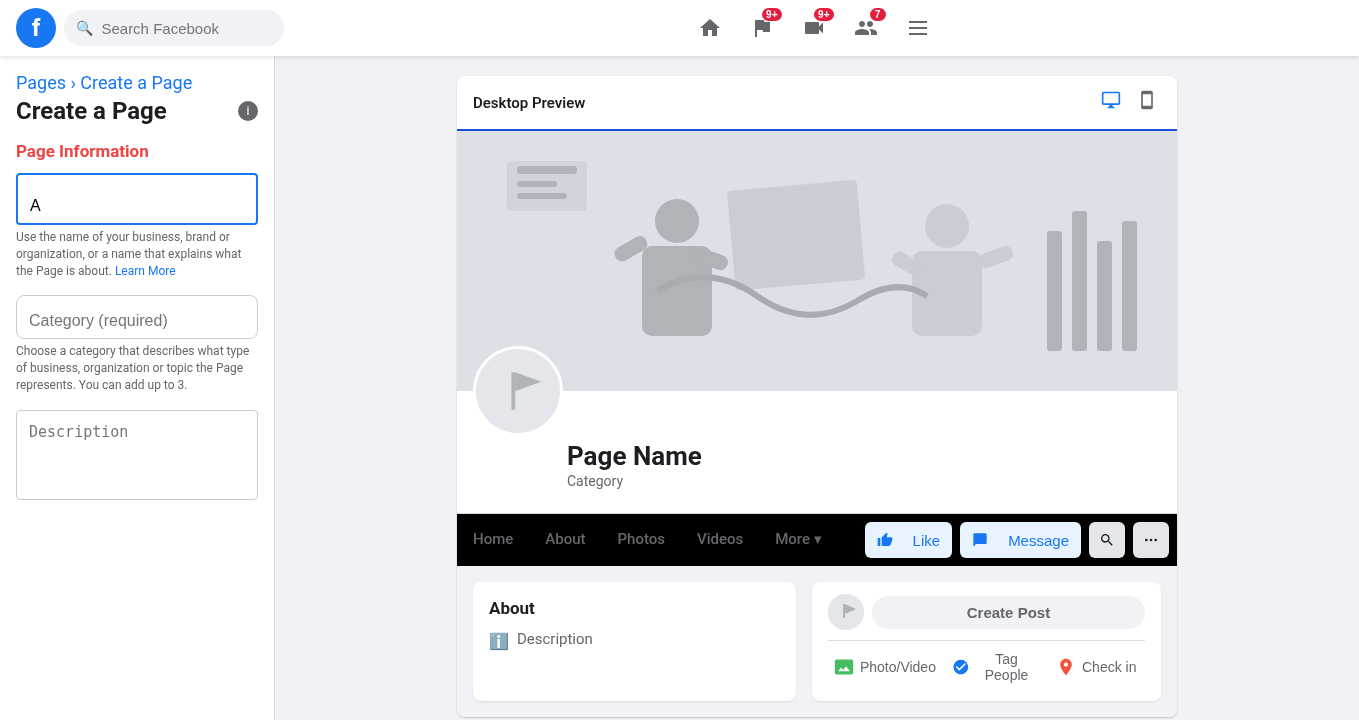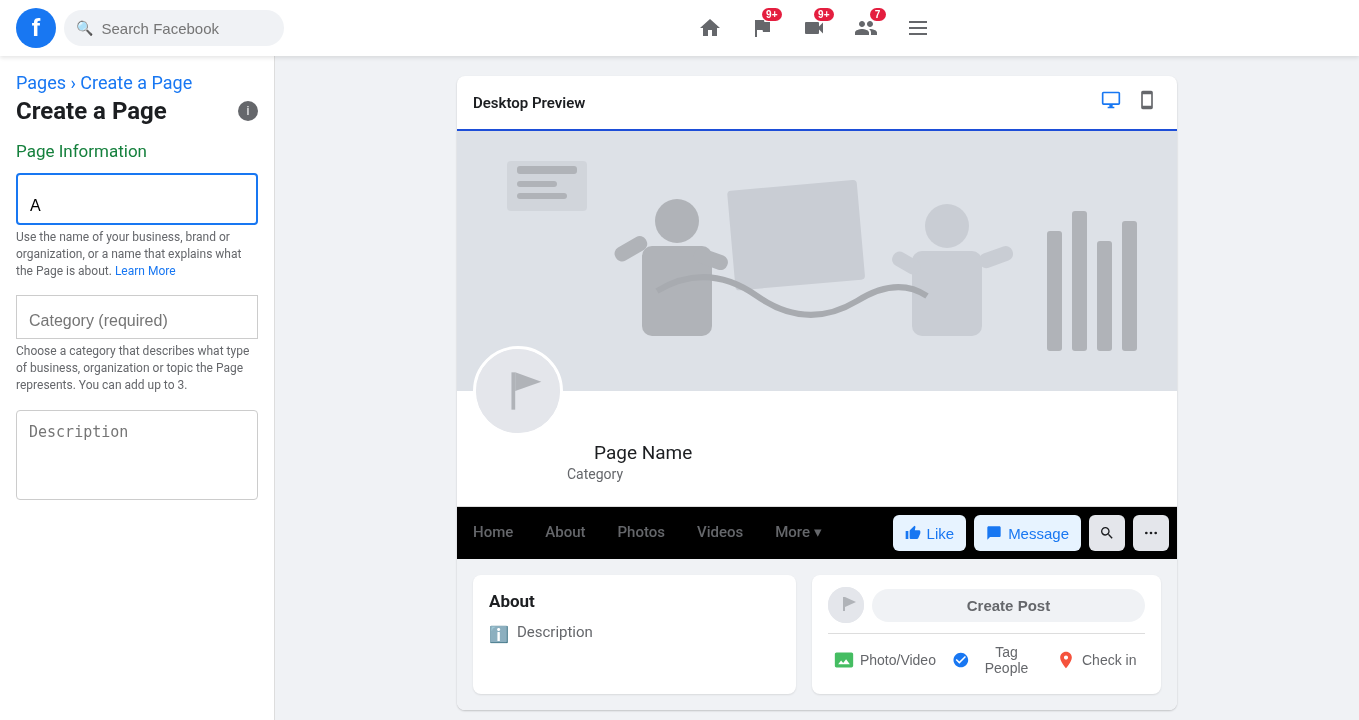--- a/index.html
+++ b/index.html
@@ -41,33 +41,33 @@
     
     .left-panel {
       position: fixed; top: 56px; left: 0; width: 275px; height: calc(100vh - 56px);
       background: #fff; overflow-y: auto; padding: 16px;
       border-right: 1px solid #ddd;
     }
     .breadcrumb { font-size: 18px; color: #65676b; margin-bottom: 4px; }
     .breadcrumb span { color: #1877f2; cursor: pointer; }
     .page-title { font-size: 24px; font-weight: 700; color: #1c1e21; margin-bottom: 16px; display: flex; align-items: center; gap: 8px; }
     .info-icon { width: 20px; height: 20px; border-radius: 50%; background: #65676b; color: white; font-size: 12px; display: flex; align-items: center; justify-content: center; flex-shrink: 0; cursor: pointer; }
-    .section-title { font-size: 17px; font-weight: 400; color: #15803d; margin-bottom: 12px; }
+    .section-title { font-size: 17px; font-weight: 700; color: #ef4444; margin-bottom: 12px; }
     .form-group { margin-bottom: 16px; }
     .text-input {
       width: 100%; border: 2px solid #1877f2; border-radius: 4px;
       padding: 16px 12px 8px; font-size: 16px; outline: none;
       position: relative; background: #fff;
     }
     .text-input-label {
       position: absolute; top: 6px; left: 12px; font-size: 11px; color: #1877f2;
     }
     .input-wrapper { position: relative; }
     .text-input-normal {
-      width: 100%; border: 1px solid #ccc; border-radius: 0;
+      width: 100%; border: 1px solid #ccc; border-radius: 8px;
       padding: 16px 12px 8px; font-size: 16px; outline: none;
       background: #fff; color: #6d28d9;
     }
     .textarea-input {
       width: 100%; border: 1px solid #ccc; border-radius: 4px;
       padding: 12px; font-size: 15px; outline: none; resize: none;
       height: 90px; color: #65676b; background: #fff;
     }
     .hint-text { font-size: 12px; color: #65676b; margin-top: 4px; line-height: 1.4; }
     .learn-more { color: #1877f2; cursor: pointer; }
@@ -100,35 +100,35 @@
       position: relative;
     }
     .profile-avatar {
       width: 90px; height: 90px; border-radius: 50%;
       border: 3px solid #fff; background: #e4e6eb;
       position: absolute; top: -45px; left: 16px;
       display: flex; align-items: center; justify-content: center;
       overflow: hidden;
     }
     .profile-info { padding-top: 50px; padding-left: 110px; }
-    .profile-name { font-size: 19px; font-weight: 400; color: #1c1e21; margin-left: 27px; }
+    .profile-name { font-size: 26px; font-weight: 700; color: #1c1e21; }
     .profile-category { font-size: 14px; color: #65676b; margin-top: 2px; }
 
     
     .page-tabs {
       display: flex; align-items: center; border-top: 1px solid #ddd;
       margin-top: 24px; padding: 0; background: #000000;
     }
     .tab-item {
       padding: 12px 16px; font-size: 15px; font-weight: 500; color: #65676b;
       cursor: pointer; border-bottom: 3px solid transparent; white-space: nowrap;
     }
     .tab-actions { margin-left: auto; display: flex; gap: 8px; padding: 8px; }
     .action-btn {
-      display: flex; align-items: center; gap: 6px; padding: 6px 12px;
+      display: flex; align-items: center; gap: 20px; padding: 6px 12px;
       border-radius: 6px; font-size: 15px; font-weight: 500; cursor: pointer;
       border: none;
     }
     .like-btn { background: #e7f3ff; color: #1877f2; }
     .message-btn { background: #e7f3ff; color: #1877f2; }
     .icon-btn-small {
       background: #e4e6eb; border: none; border-radius: 6px;
       width: 36px; height: 36px; display: flex; align-items: center; justify-content: center;
       cursor: pointer; font-size: 16px; color: #1c1e21;
     }

